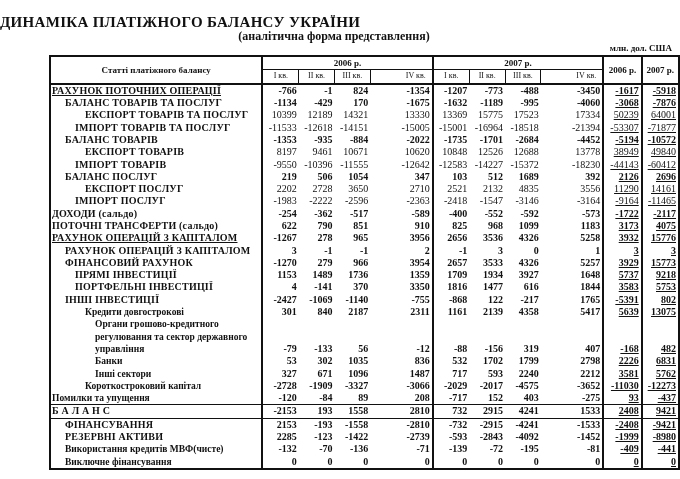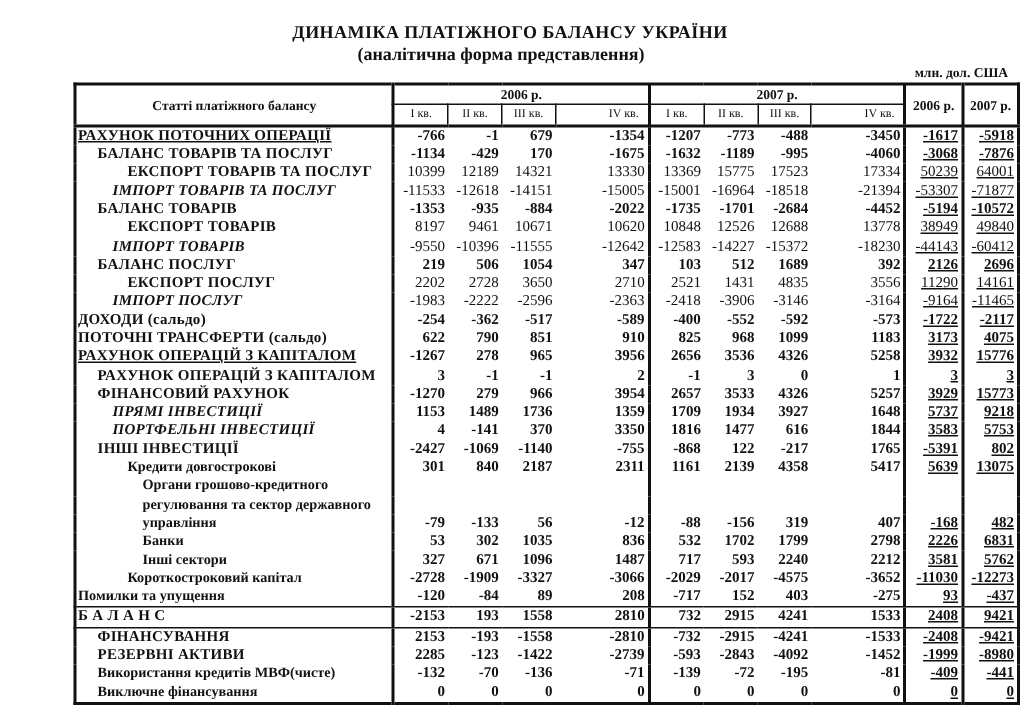--- a/index.html
+++ b/index.html
@@ -4,21 +4,21 @@
 <style>
   html, body { margin: 0; padding: 0; background: #ffffff; }
   body {
     width: 680px; height: 479px; overflow: hidden;
     font-family: "Liberation Serif", "DejaVu Serif", serif;
     color: #111;
     position: relative;
   }
   .title {
     position: absolute; left: 0; width: 680px; top: 14px;
-    text-align: center; font-weight: bold; font-size: 12px; letter-spacing: 0.3px;
+    font-weight: bold; font-size: 15px; letter-spacing: 0.3px;
   }
   .subtitle {
     position: absolute; left: 0; width: 668px; top: 29px;
     text-align: center; font-weight: bold; font-size: 12px;
   }
   .units {
     position: absolute; right: 8px; top: 43px;
     font-weight: bold; font-size: 9px; text-align: right;
   }
   table.bop {
@@ -44,21 +44,21 @@
   td.num .u { text-decoration: underline; }
   tr.bold td.num { font-weight: bold; }
   tr.normal td.num { font-weight: normal; }
   tr.caps td.lbl { font-size: 10px; letter-spacing: 0.2px; }
   tr.small td.lbl { font-size: 9.5px; }
   tr.underline td.lbl span { text-decoration: underline; }
   tr.topline td { border-top: 1.5px solid #111; }
   tr.botline td { border-bottom: 1.5px solid #111; }
   .i0 { padding-left: 1px !important; }
   .i1 { padding-left: 14px !important; margin-top: 25px; }
-  .i2 { padding-left: 24px !important; font-style: italic; }
+  .i2 { padding-left: 24px !important; }
   .i3 { padding-left: 34px !important; }
   .i4 { padding-left: 44px !important; }
 </style>
 </head>
 <body>
 
 <div class="title">ДИНАМІКА ПЛАТІЖНОГО  БАЛАНСУ  УКРАЇНИ</div>
 <div class="subtitle">(аналітична форма представлення)</div>
 <div class="units">млн. дол. США</div>
 
@@ -80,21 +80,21 @@
       <th class="q">II кв.</th>
       <th class="q">III кв.</th>
       <th class="q last">IV кв.</th>
     </tr>
   </thead>
   <tbody id="tbody">
       <tr class="bold caps underline">
         <td class="lbl i0"><span>РАХУНОК ПОТОЧНИХ   ОПЕРАЦІЇ</span></td>
         <td class="num"><span>-766</span></td>
         <td class="num"><span>-1</span></td>
-        <td class="num"><span>679</span></td>
+        <td class="num"><span>824</span></td>
         <td class="num q4"><span>-1354</span></td>
         <td class="num"><span>-1207</span></td>
         <td class="num"><span>-773</span></td>
         <td class="num"><span>-488</span></td>
         <td class="num q4"><span>-3450</span></td>
         <td class="num t06"><span class="u">-1617</span></td>
         <td class="num"><span class="u">-5918</span></td>
       </tr>
       <tr class="bold caps">
         <td class="lbl i1"><span>БАЛАНС  ТОВАРІВ  ТА ПОСЛУГ</span></td>
@@ -187,34 +187,34 @@
         <td class="num t06"><span class="u">2126</span></td>
         <td class="num"><span class="u">2696</span></td>
       </tr>
       <tr class="normal caps">
         <td class="lbl i3"><span>ЕКСПОРТ ПОСЛУГ</span></td>
         <td class="num"><span>2202</span></td>
         <td class="num"><span>2728</span></td>
         <td class="num"><span>3650</span></td>
         <td class="num q4"><span>2710</span></td>
         <td class="num"><span>2521</span></td>
-        <td class="num"><span>1431</span></td>
+        <td class="num"><span>2132</span></td>
         <td class="num"><span>4835</span></td>
         <td class="num q4"><span>3556</span></td>
         <td class="num t06"><span class="u">11290</span></td>
         <td class="num"><span class="u">14161</span></td>
       </tr>
       <tr class="normal caps">
         <td class="lbl i2"><span>ІМПОРТ ПОСЛУГ</span></td>
         <td class="num"><span>-1983</span></td>
         <td class="num"><span>-2222</span></td>
         <td class="num"><span>-2596</span></td>
         <td class="num q4"><span>-2363</span></td>
         <td class="num"><span>-2418</span></td>
-        <td class="num"><span>-3906</span></td>
+        <td class="num"><span>-1547</span></td>
         <td class="num"><span>-3146</span></td>
         <td class="num q4"><span>-3164</span></td>
         <td class="num t06"><span class="u">-9164</span></td>
         <td class="num"><span class="u">-11465</span></td>
       </tr>
       <tr class="bold caps">
         <td class="lbl i0"><span>ДОХОДИ (сальдо)</span></td>
         <td class="num"><span>-254</span></td>
         <td class="num"><span>-362</span></td>
         <td class="num"><span>-517</span></td>

